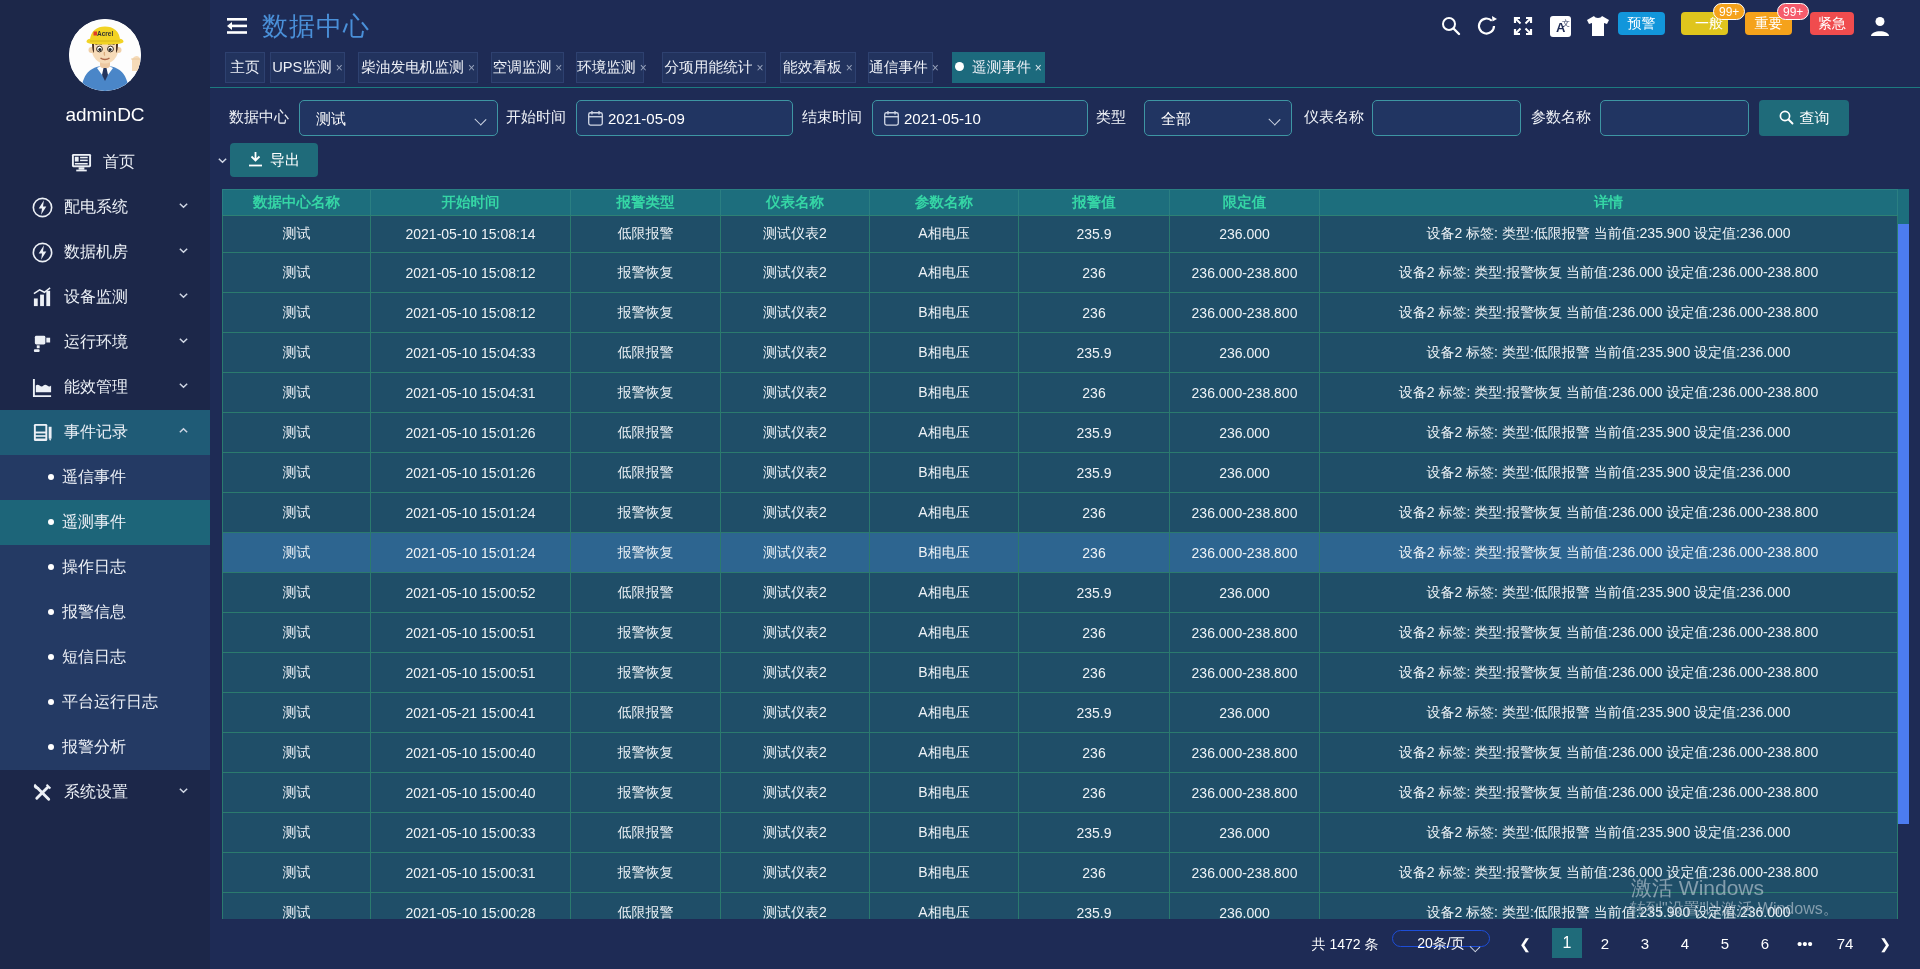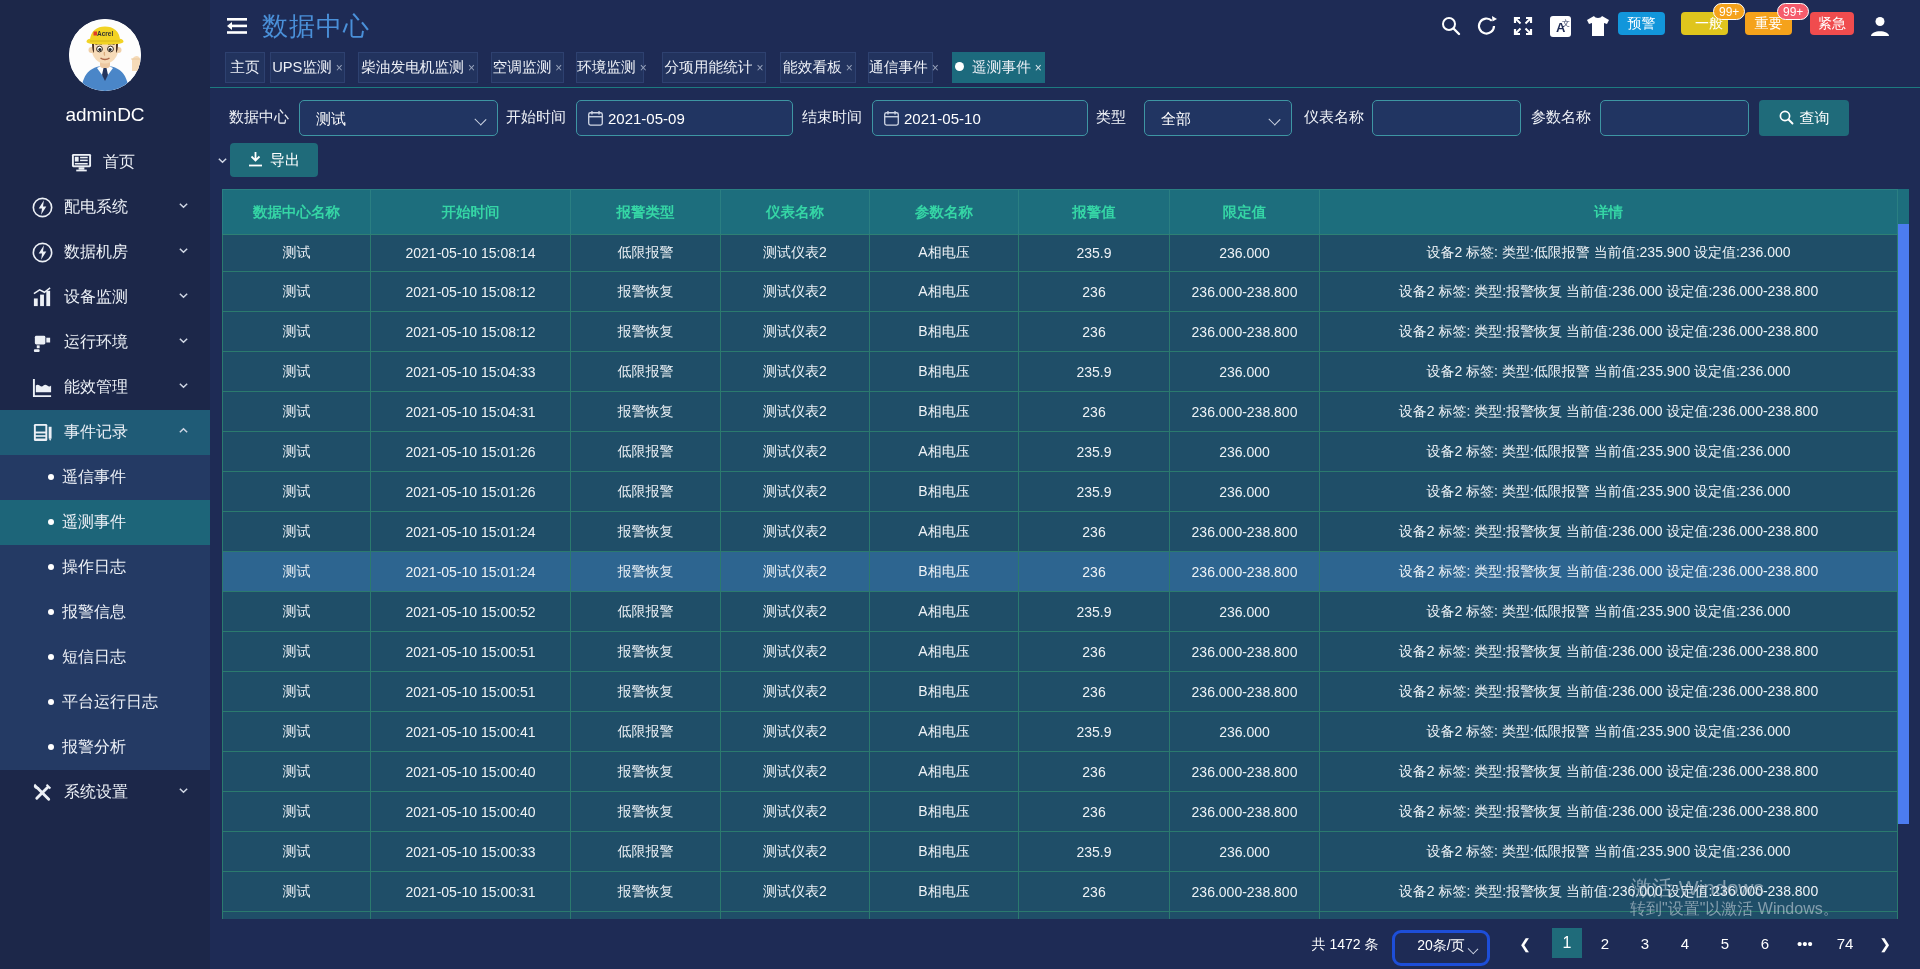--- a/index.html
+++ b/index.html
@@ -33,30 +33,30 @@
 
 .flabel { position:absolute; top:108px; color:#f0f3f8; font-size:15px; }
 .fbox { position:absolute; top:100px; height:36px; background:#213562; border:1px solid #3e96a3; border-radius:5px; }
 .fbox .chev { position:absolute; right:12px; top:14px; width:9px; height:9px; border-right:1.6px solid #cfd6e4; border-bottom:1.6px solid #cfd6e4; transform:rotate(45deg) scale(1,0.9); }
 .fbox .val { position:absolute; left:16px; top:9px; color:#fff; font-size:15px; }
 .btn-teal { position:absolute; background:#1f6b7a; border-radius:4px; color:#fff; font-size:15px; text-align:center; }
 
 
 #tablewrap { position:absolute; left:12px; top:189px; width:1686px; height:730px; overflow:hidden; }
 table { border-collapse:collapse; table-layout:fixed; width:1675px; }
-th { background:#1d6e7d; color:#35d5a5; font-size:14.5px; font-weight:bold; height:45px; border:1px solid #2a7f82; border-bottom:1px solid #2e8074; }
+th { background:#1d6e7d; color:#35d5a5; font-size:14.5px; font-weight:bold; height:26px; border:1px solid #2a7f82; border-bottom:1px solid #2e8074; }
 td { background:#1f4e68; color:#eef2f6; font-size:14px; height:40px; text-align:center; border:1px solid #2b7a6e; }
 tbody tr:first-child td { height:37px; }
 tr.hl td { background:#2d6590; }
 #sbar { position:absolute; left:1688px; top:224px; width:11px; height:600px; background:#4c7cf0; }
 
 
 #bottom { position:absolute; left:0; top:919px; width:1710px; height:50px; background:#1e2b55; }
 .pnum { position:absolute; top:0; height:50px; line-height:50px; color:#fff; font-size:15px; text-align:center; }
-#psel { position:absolute; left:1182px; top:11px; width:98px; height:36px; border:3px solid #1d4ed8; border-radius:9px; color:#fff; font-size:14px; line-height:25px; text-align:center; }
+#psel { position:absolute; left:1182px; top:11px; width:98px; height:17px; border:1px solid #1d4ed8; border-radius:9px; color:#fff; font-size:14px; line-height:25px; text-align:center; }
 #pactive { position:absolute; left:1342px; top:9px; width:30px; height:30px; background:#1f6b7a; color:#fff; font-size:16px; line-height:30px; text-align:center; }
 
 
 #wm1 { position:absolute; left:1421px; top:874px; color:rgba(215,222,230,0.55); font-size:21px; }
 #wm2 { position:absolute; left:1420px; top:899px; color:rgba(215,222,230,0.55); font-size:16px; }
 
 
 .tic { position:absolute; top:16px; }
 .badgebtn { position:absolute; top:12px; height:23px; border-radius:4px; color:#fff; font-size:14px; line-height:23px; text-align:center; }
 .badge99 { position:absolute; top:-9px; height:17px; padding:0 5px; border-radius:9px; color:#fff; font-size:12px; line-height:17px; border:1px solid #fff; }
@@ -315,21 +315,21 @@
               <td>2021-05-10 15:00:51</td>
               <td>报警恢复</td>
               <td>测试仪表2</td>
               <td>B相电压</td>
               <td>236</td>
               <td>236.000-238.800</td>
               <td>设备2 标签: 类型:报警恢复 当前值:236.000 设定值:236.000-238.800</td>
             </tr>
             <tr>
               <td>测试</td>
-              <td>2021-05-10 15:00:41</td>
+              <td>2021-05-21 15:00:41</td>
               <td>低限报警</td>
               <td>测试仪表2</td>
               <td>A相电压</td>
               <td>235.9</td>
               <td>236.000</td>
               <td>设备2 标签: 类型:低限报警 当前值:235.900 设定值:236.000</td>
             </tr>
             <tr>
               <td>测试</td>
               <td>2021-05-10 15:00:40</td>

